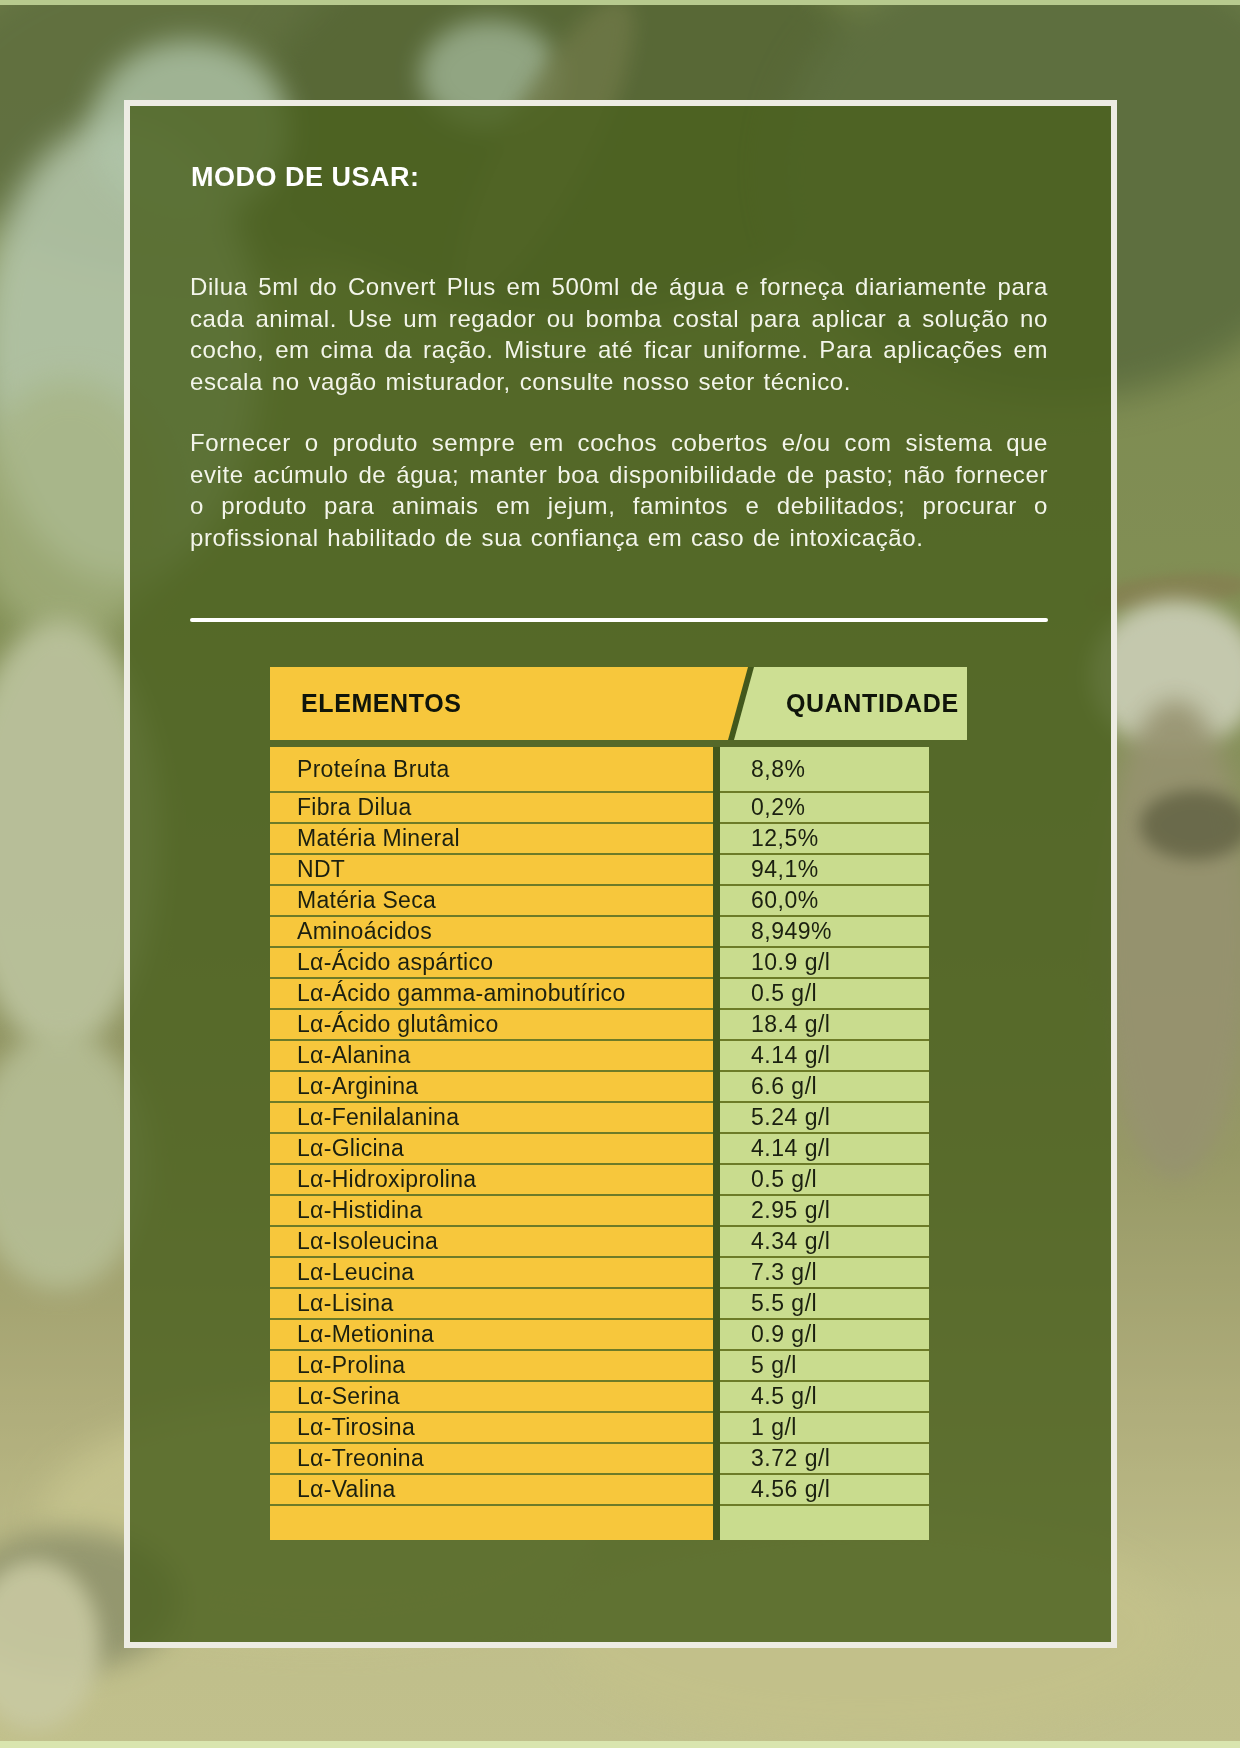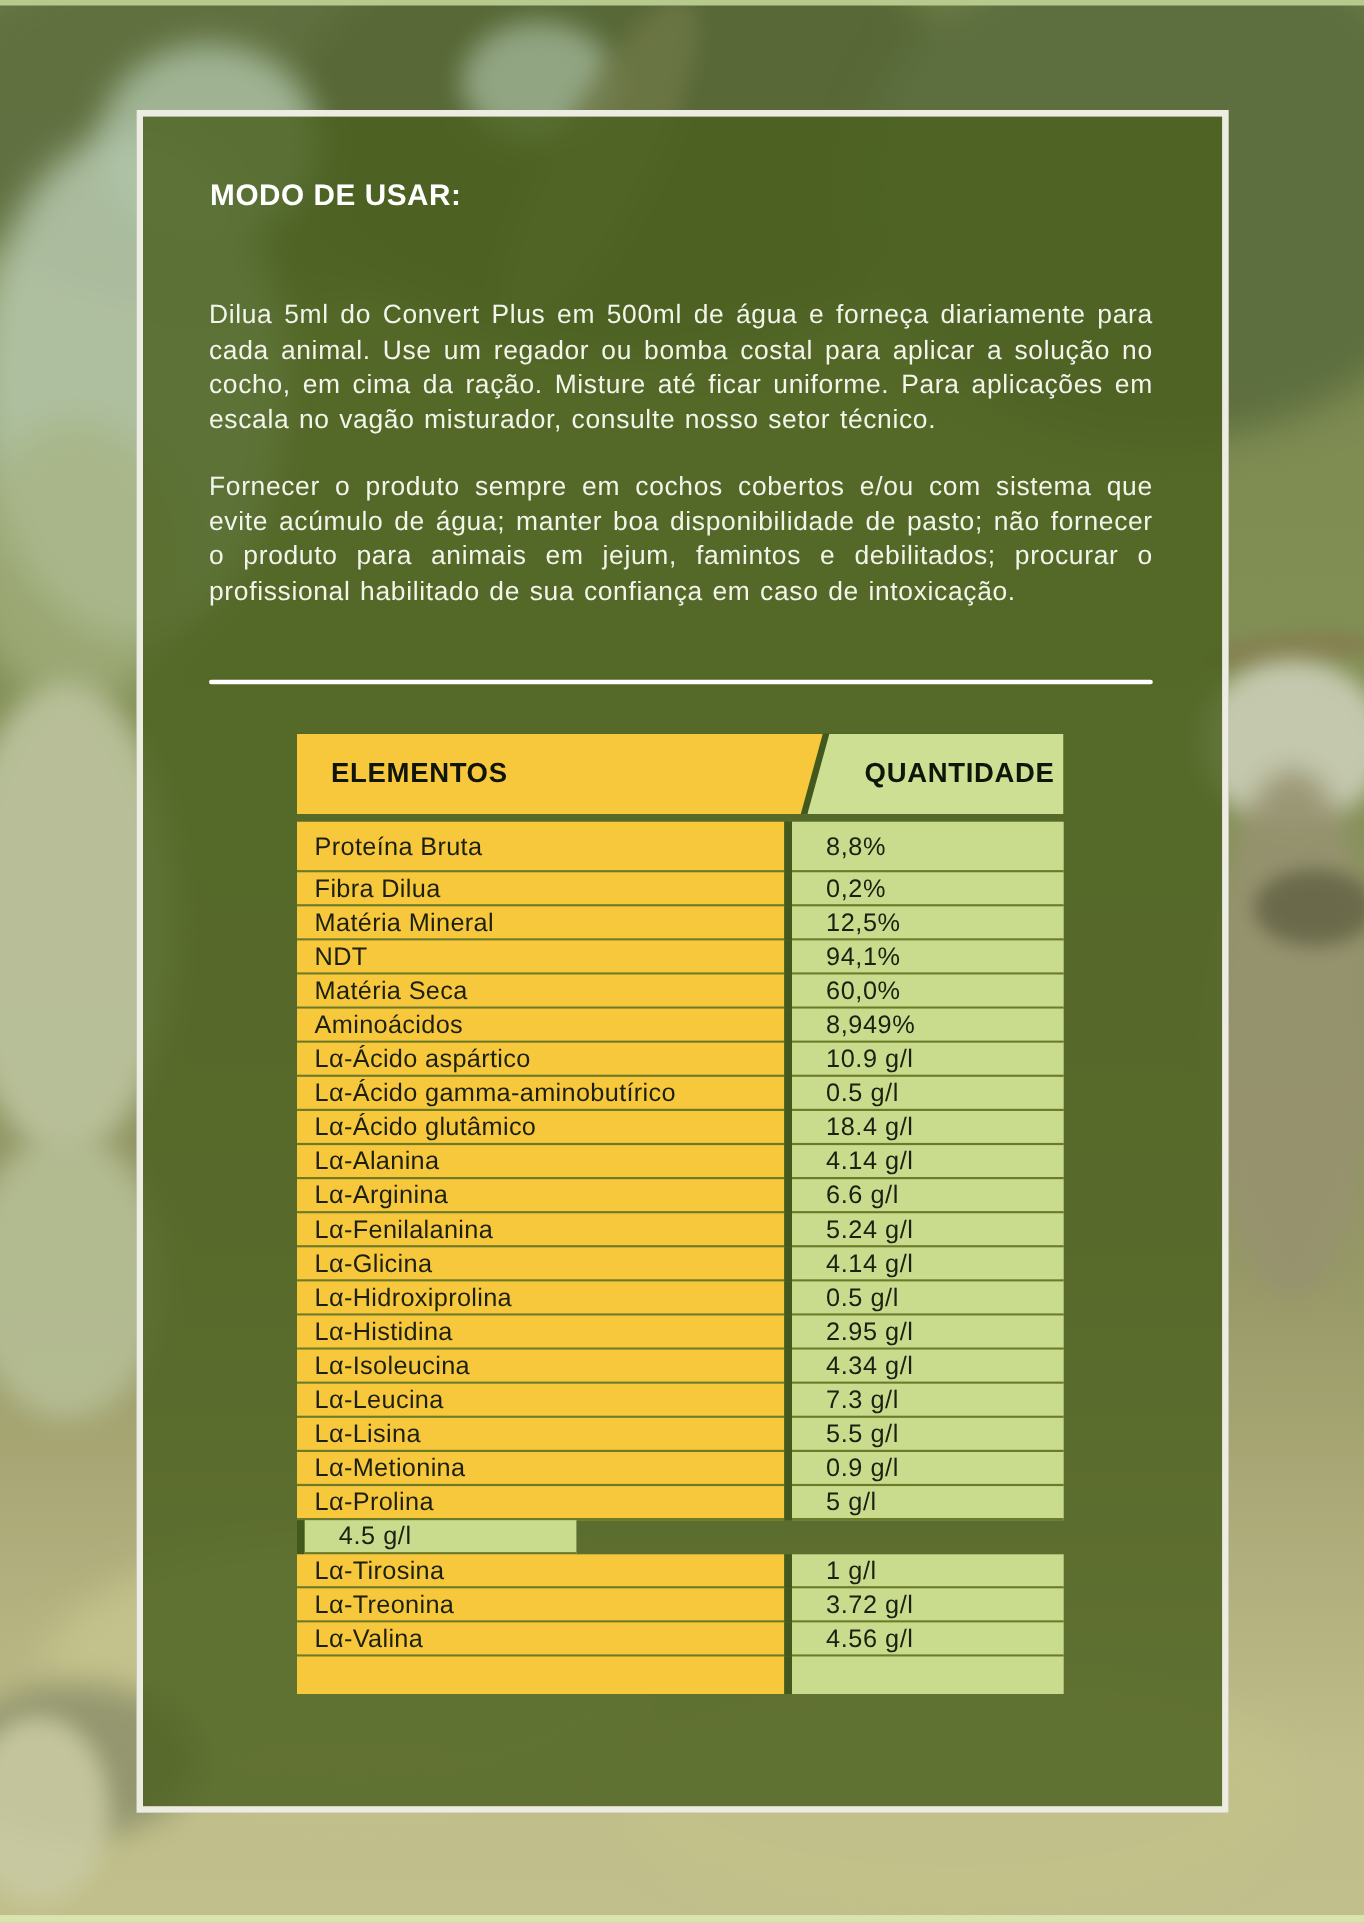--- a/index.html
+++ b/index.html
@@ -32,23 +32,23 @@
   .th-label{position:absolute;top:0;bottom:0;display:flex;align-items:center;
     font-size:25px;font-weight:700;color:#10150a;letter-spacing:0.6px;}
   .th-label.left{left:31px;}
   .th-label.right{left:482px;margin-left:34px;}
 
   .tbody{margin-top:7px;}
   .trow{display:flex;height:31px;}
   .trow.first{height:46px;}
   .trow.empty{height:34px;}
   .td-el{width:443px;background:#f7c73c;border-bottom:2px solid #6d7b28;box-sizing:border-box;
-    display:flex;align-items:center;padding-left:16px;font-size:23px;color:#1b2010;letter-spacing:0.3px;}
+    display:flex;align-items:center;padding-left:27px;font-size:23px;color:#1b2010;letter-spacing:0.3px;}
   .td-gap{width:7px;background:#42581c;}
-  .td-qt{width:247px;background:#c9dc8e;border-bottom:2px solid #6d7b28;box-sizing:border-box;
+  .td-qt{width:209px;background:#c9dc8e;border-bottom:2px solid #6d7b28;box-sizing:border-box;
     display:flex;align-items:center;padding-left:31px;font-size:23px;color:#1b2010;letter-spacing:0.5px;}
   .trow.empty .td-el,.trow.empty .td-qt{border-bottom:none;}
 </style>
 </head>
 <body>
 
 <div class="page">
 
   <div>
     <div class="blob" style="left:-80px;top:-60px;width:560px;height:340px;background:#55643c;filter:blur(18px);opacity:.95;"></div>
@@ -183,20 +183,21 @@
             <div class="td-el">Lα-Metionina</div>
             <div class="td-gap"></div>
             <div class="td-qt">0.9 g/l</div>
           </div>
           <div class="trow">
             <div class="td-el">Lα-Prolina</div>
             <div class="td-gap"></div>
             <div class="td-qt">5 g/l</div>
           </div>
           <div class="trow">
+            <div class="td-el">Lα-Serina</div>
             <div class="td-gap"></div>
             <div class="td-qt">4.5 g/l</div>
           </div>
           <div class="trow">
             <div class="td-el">Lα-Tirosina</div>
             <div class="td-gap"></div>
             <div class="td-qt">1 g/l</div>
           </div>
           <div class="trow">
             <div class="td-el">Lα-Treonina</div>

